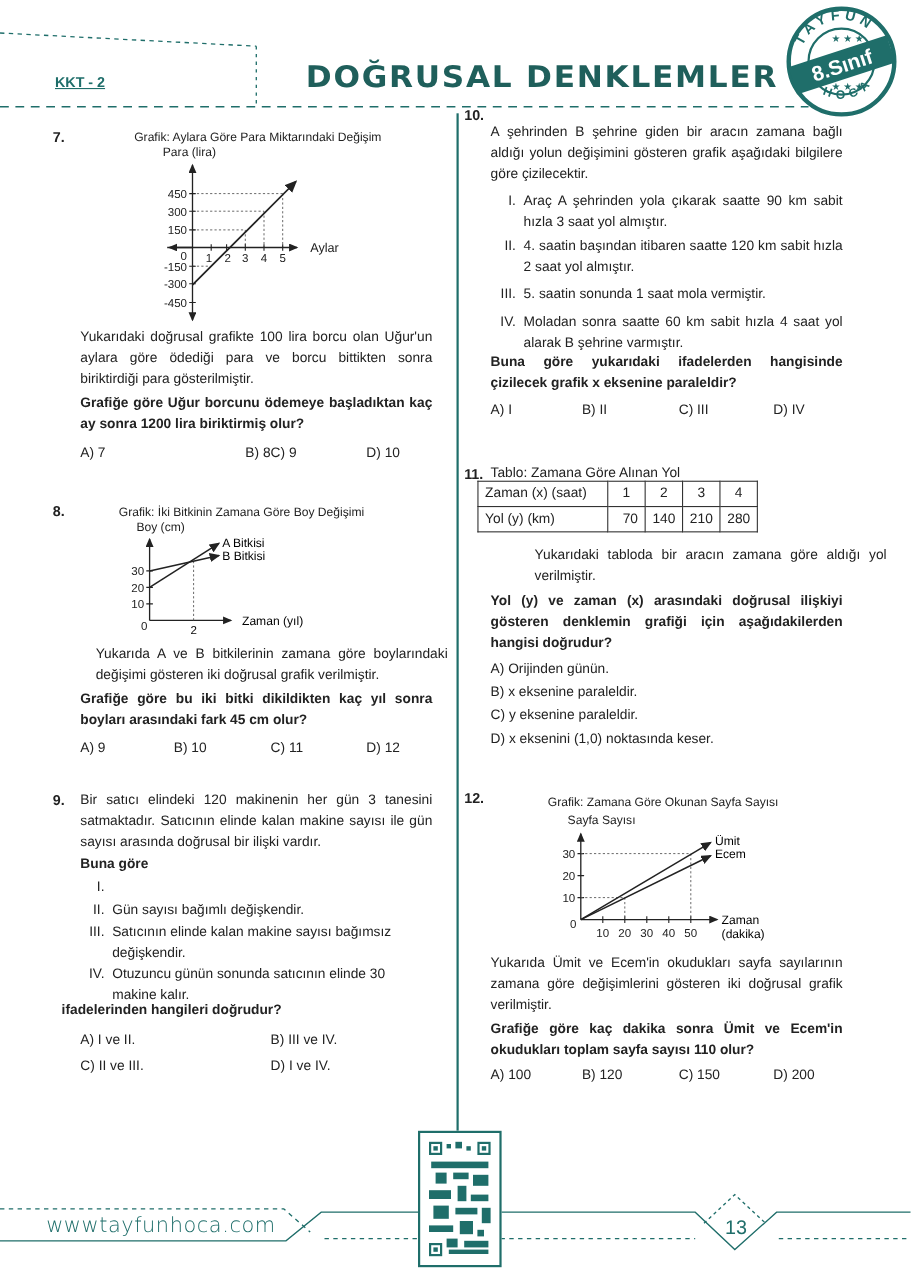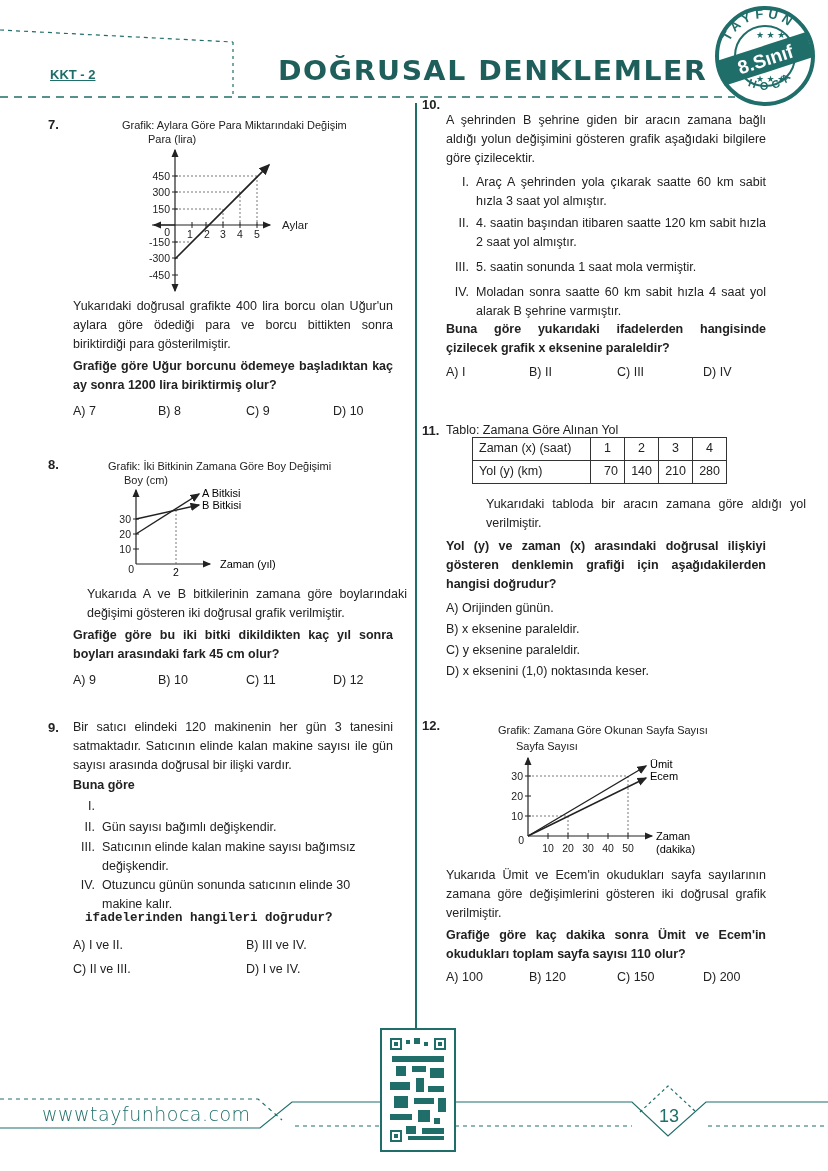--- a/index.html
+++ b/index.html
@@ -21,21 +21,21 @@
   .bold { font-weight: bold; }
   .opts { position: absolute; display: flex; font-size: 12.5px; }
   .opt { white-space: nowrap; }
   .list-item { position: absolute; font-size: 12.5px; line-height: 19px; display: flex; }
   .roman { display: inline-block; text-align: right; padding-right: 7px; flex: none; }
   .chart-title { position: absolute; font-size: 11px; white-space: nowrap; }
   .axis-label { position: absolute; font-size: 11px; white-space: nowrap; }
 
   svg text { font-family: "Liberation Sans", sans-serif; }
 
-  table.q11 { position: absolute; left: 472px; top: 437px; border-collapse: collapse; font-size: 12.5px; padding-left: 36px; }
+  table.q11 { position: absolute; left: 434px; top: 437px; border-collapse: collapse; font-size: 12.5px; padding-left: 36px; }
   table.q11 td { border: 1.2px solid #333; padding: 2px 6px; height: 23px; }
   table.q11 td.num { text-align: right; min-width: 34px; }
 
   
   .footer-svg { position: absolute; left: 0; top: 1020px; width: 828px; height: 151px; }
   .website { position: absolute; left: 42px; top: 1101px; font-size: 19px; color: #1f6e6a; letter-spacing: 0.5px; font-family: "DejaVu Sans", sans-serif; font-weight: 300; }
   .page-number { position: absolute; left: 659px; top: 1104px; font-size: 18px; color: #1f6e6a; }
   .qr { position: absolute; left: 380px; top: 1028px; width: 76px; height: 124px; border: 2px solid #1f6e6a; background: #fff; padding: 6px; }
 </style>
 </head>
@@ -121,25 +121,25 @@
       <text x="50" y="90">1</text>
       <text x="67" y="90">2</text>
       <text x="83" y="90">3</text>
       <text x="100" y="90">4</text>
       <text x="117" y="90">5</text>
     </g>
     <text x="142" y="81" font-size="11.5" fill="#222">Aylar</text>
 
     <line x1="35" y1="111" x2="129" y2="17" stroke="#222" stroke-width="1.6" marker-end="url(#ar)"></line>
   </svg>
-  <div class="para" style="left:73px; top:297px; width:320px;">Yukarıdaki doğrusal grafikte 400 lira borcu olan Uğur'un aylara göre ödediği para ve borcu bittikten sonra biriktirdiği para gösterilmiştir.</div>
+  <div class="para" style="left:73px; top:297px; width:320px;">Yukarıdaki doğrusal grafikte 100 lira borcu olan Uğur'un aylara göre ödediği para ve borcu bittikten sonra biriktirdiği para gösterilmiştir.</div>
   <div class="para bold" style="left:73px; top:357px; width:320px;">Grafiğe göre Uğur borcunu ödemeye başladıktan kaç ay sonra 1200 lira biriktirmiş olur?</div>
   <div class="opts" style="left:73px; top:403px;">
     <span class="opt" style="width:85px;">A) 7</span>
-    <span class="opt" style="width:88px;">B) 8</span>
+    <span class="opt" style="width:88px;text-align:right;">B) 8</span>
     <span class="opt" style="width:87px;">C) 9</span>
     <span class="opt">D) 10</span>
   </div>
 </div>
 
 <div>
   <div class="q-num" style="left:48px; top:456px;">8.</div>
   <div class="chart-title" style="left:108px; top:459px;">Grafik: İki Bitkinin Zamana Göre Boy Değişimi</div>
   <div class="axis-label" style="left:124px; top:473px;">Boy (cm)</div>
   <svg class="abs" style="left:110px; top:486px;" width="170" height="92">
@@ -192,35 +192,35 @@
       <span>Gün sayısı bağımlı değişkendir.</span>
   </div>
   <div class="list-item" style="left:80px; top:838px; width:312px;">
     <span class="roman" style="width:22px;">III.</span>
       <span>Satıcının elinde kalan makine sayısı bağımsız değişkendir.</span>
   </div>
   <div class="list-item" style="left:80px; top:876px; width:312px;">
     <span class="roman" style="width:22px;">IV.</span>
       <span>Otuzuncu günün sonunda satıcının elinde 30 makine kalır.</span>
   </div>
-  <div class="para bold" style="left:85px; top:909px;font-family:Liberation Mono, monospace;">ifadelerinden hangileri doğrudur?</div>
+  <div class="para bold" style="left:56px; top:909px;">ifadelerinden hangileri doğrudur?</div>
   <div class="opts" style="left:73px; top:937px; flex-wrap:wrap; width:320px; row-gap:6px;">
     <span class="opt" style="width:173px;">A)  I ve II.</span>
     <span class="opt" style="width:140px;">B)  III ve IV.</span>
     <span class="opt" style="width:173px;">C)  II ve III.</span>
     <span class="opt" style="width:140px;">D)  I ve IV.</span>
   </div>
 </div>
 
 <div>
   <div class="q-num" style="left:422px; top:96px;">10.</div>
   <div class="para" style="left:446px; top:111px; width:320px;">A şehrinden B şehrine giden bir aracın zamana bağlı aldığı yolun değişimini gösteren grafik aşağıdaki bilgilere göre çizilecektir.</div>
   <div class="list-item" style="left:452px; top:173px; width:314px;">
     <span class="roman" style="width:24px;">I.</span>
-      <span style="text-align:justify;">Araç A şehrinden yola çıkarak saatte 60 km sabit hızla 3 saat yol almıştır.</span>
+      <span style="text-align:justify;">Araç A şehrinden yola çıkarak saatte 90 km sabit hızla 3 saat yol almıştır.</span>
   </div>
   <div class="list-item" style="left:452px; top:214px; width:314px;">
     <span class="roman" style="width:24px;">II.</span>
       <span style="text-align:justify;">4. saatin başından itibaren saatte 120 km sabit hızla 2 saat yol almıştır.</span>
   </div>
   <div class="list-item" style="left:452px; top:258px; width:314px;">
     <span class="roman" style="width:24px;">III.</span>
       <span>5. saatin sonunda 1 saat mola vermiştir.</span>
   </div>
   <div class="list-item" style="left:452px; top:283px; width:314px;">

